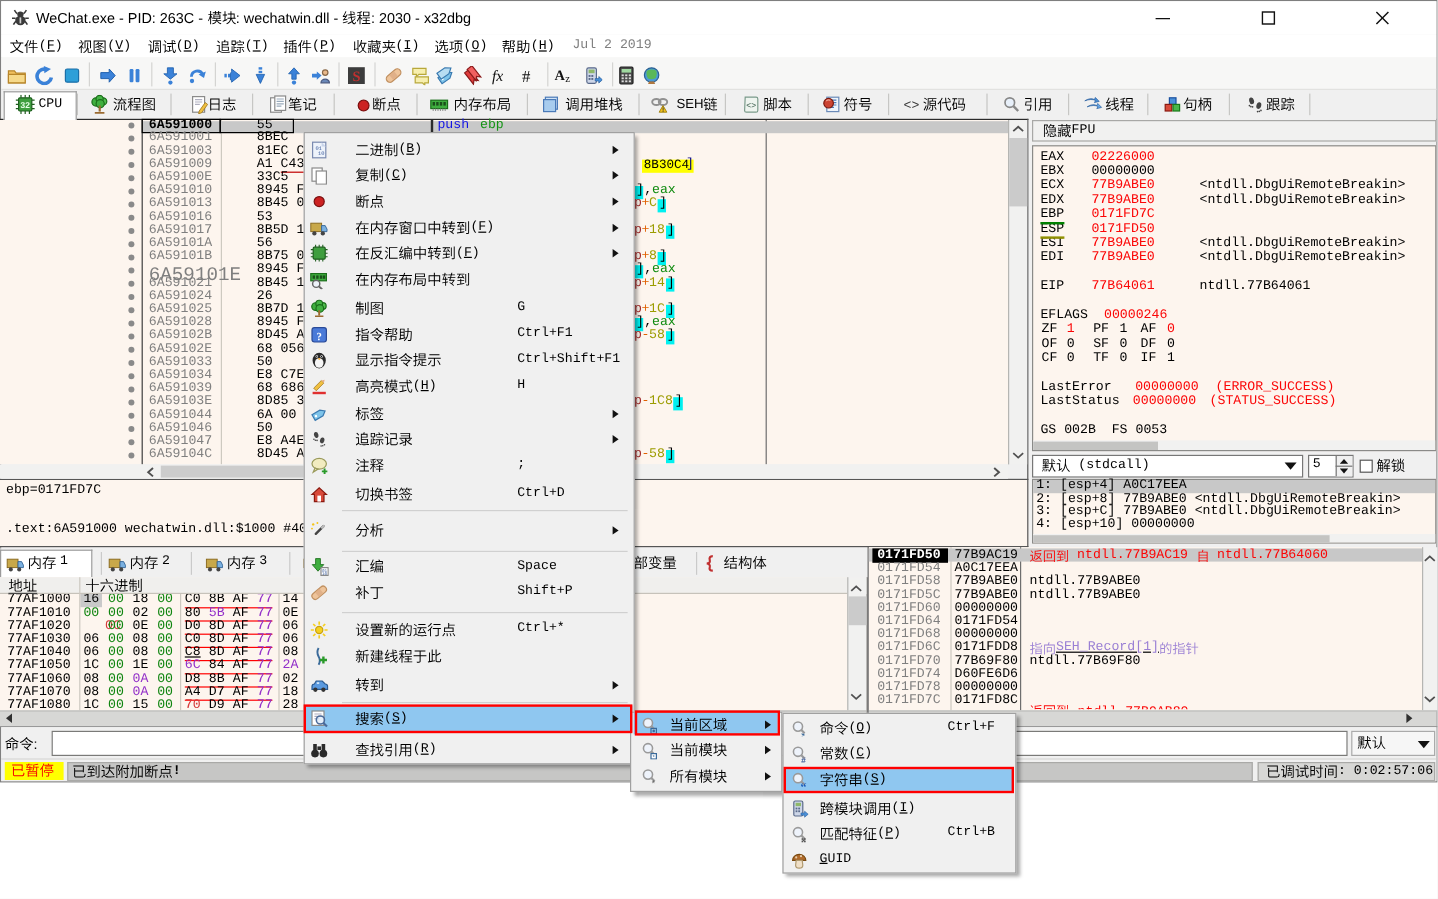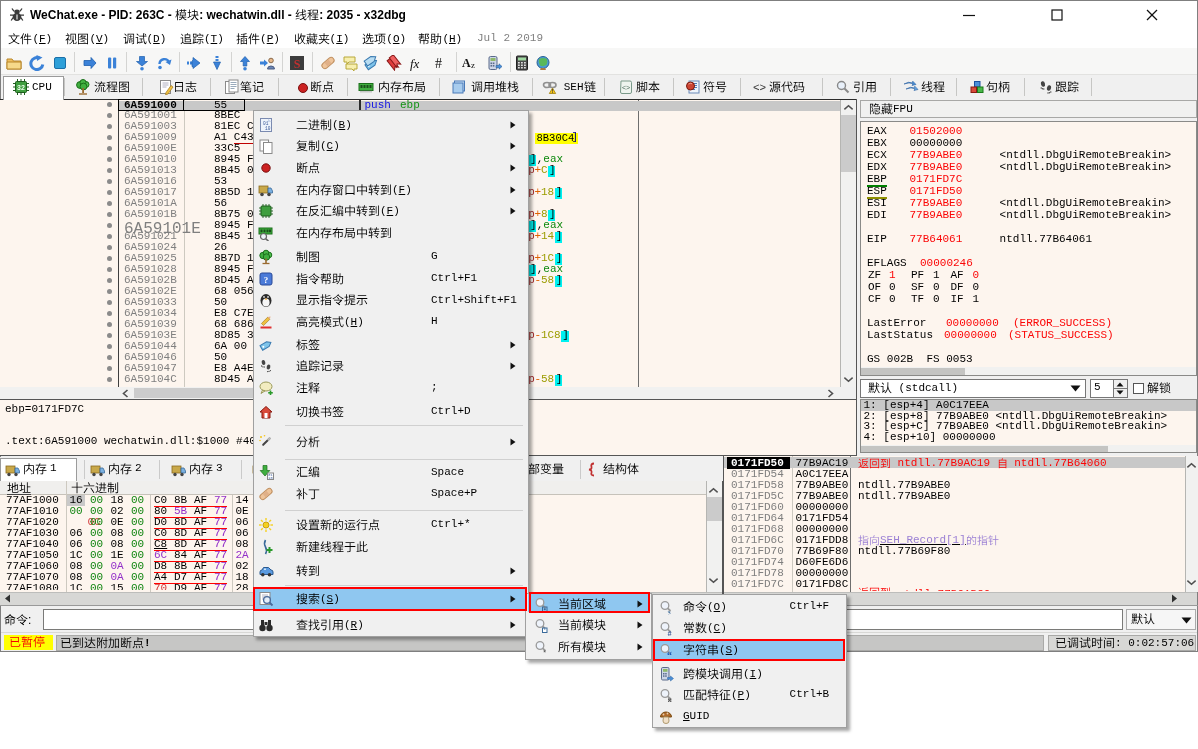--- a/index.html
+++ b/index.html
@@ -155,31 +155,31 @@
 <svg class="ab" style="left:9px;top:7px" width="16" height="16" viewBox="0 0 16 16">
 <g stroke="#3a3a3a" stroke-width="1.3" fill="none">
 <path d="M3 1.5 Q4.5 4 5.5 4.5 M13 1.5 Q11.5 4 10.5 4.5"></path>
 <path d="M1 8.2 H4 M12 8.2 H15"></path>
 <path d="M2.2 13.5 Q4 10.5 5 10.2 M13.8 13.5 Q12 10.5 11 10.2"></path>
 </g>
 <ellipse cx="8" cy="5" rx="2.6" ry="2.4" fill="#3a3a3a"></ellipse>
 <path d="M3.7 9.5 a4.3 4.6 0 0 0 8.6 0 a4.3 3.2 0 0 0 -8.6 0 Z" fill="#3a3a3a"></path>
 <rect x="7.3" y="7.5" width="1.4" height="5" fill="#cfcfcf"></rect>
 </svg>
-<div class="run rs" style="left:30px;top:6.5px;height:17px;font-size:12px;font-weight:bold;"><span>WeChat.exe - PID: 263C - </span><svg style="flex:none;margin-top:0px;width:24px;height:12px;overflow:visible" viewBox="0 0 2000 1000">
+<div class="run rs" style="left:30px;top:6.5px;height:17px;font-size:12px;"><span>WeChat.exe - PID: 263C - </span><svg style="flex:none;margin-top:0px;width:24px;height:12px;overflow:visible" viewBox="0 0 2000 1000">
       <g fill="#000" transform="translate(0,860)">
         <use href="#u6A21" x="0"></use>
         <use href="#u5757" x="1000"></use>
       </g>
     </svg><span>: wechatwin.dll - </span><svg style="flex:none;margin-top:0px;width:24px;height:12px;overflow:visible" viewBox="0 0 2000 1000">
       <g fill="#000" transform="translate(0,860)">
         <use href="#u7EBF" x="0"></use>
         <use href="#u7A0B" x="1000"></use>
       </g>
-    </svg><span>: 2035 - x32dbg</span></div>
+    </svg><span>: 2030 - x32dbg</span></div>
 <svg class="ab" style="left:962px;top:10px" width="14" height="10" viewBox="0 0 14 10">
     <line x1="1" y1="5.5" x2="13" y2="5.5" stroke="#111" stroke-width="1.2"></line>
   </svg>
 <svg class="ab" style="left:1051px;top:9px" width="12" height="12" viewBox="0 0 12 12">
     <rect x="1" y="1" width="10" height="10" fill="none" stroke="#111" stroke-width="1.2"></rect>
   </svg>
 <svg class="ab" style="left:1146px;top:9px" width="12" height="12" viewBox="0 0 12 12">
     <g stroke="#111" stroke-width="1.2">
       <line x1="1" y1="1" x2="11" y2="11"></line>
       <line x1="11" y1="1" x2="1" y2="11"></line>
@@ -465,21 +465,21 @@
     </g>
   </svg>
 <svg class="ab" style="left:542px;top:79.0px;z-index:4" width="16" height="16" viewBox="0 0 16 16">
     <g fill="none" stroke="#909090" stroke-width="1.6">
       <ellipse cx="5" cy="6" rx="3.5" ry="2.5"></ellipse>
       <ellipse cx="10.5" cy="6" rx="3.5" ry="2.5"></ellipse>
     </g>
     <path d="M10.5 9 l3.2 5.5 h-6.4 Z" fill="#f5c518" stroke="#a08010" stroke-width="0.8"></path>
     <text x="10.5" y="14" font-size="5.5" font-weight="bold" text-anchor="middle" fill="#333">!</text>
   </svg>
-<div class="run rs" style="left:563.7px;top:79.0px;height:16px;font-size:12px;"><span style="font-family:Liberation Mono, monospace;font-size:11px">SEH</span><svg style="flex:none;margin-top:0px;width:12px;height:12px;overflow:visible" viewBox="0 0 1000 1000">
+<div class="run rs" style="left:563.7px;top:79.0px;height:16px;font-size:12px;"><span style="font-family:Liberation Sans, sans-serif;font-size:11px">SEH</span><svg style="flex:none;margin-top:0px;width:12px;height:12px;overflow:visible" viewBox="0 0 1000 1000">
       <g fill="#000" transform="translate(0,860)">
         <use href="#u94FE" x="0"></use>
       </g>
     </svg></div>
 <svg class="ab" style="left:618px;top:79.0px;z-index:4" width="16" height="16" viewBox="0 0 16 16">
     <path d="M3 2 h9 q1.5 0 1.5 1.5 V13 q0 1.5 -1.5 1.5 H4 q-1.5 0 -1.5 -1.5 Z" fill="#eef4ef" stroke="#7a9a8a"></path>
     <text x="8" y="11" font-size="7" text-anchor="middle" fill="#4a6a5a">&lt;&gt;</text>
   </svg>
 <svg class="cj" style="left:636px;top:80.8px;width:24px;height:12px" viewBox="0 0 2000 1000">
     <g fill="#000" transform="translate(0,860)">
@@ -1012,21 +1012,21 @@
 <div style="position:absolute;left:723.9px;top:604.6px;width:474px;height:1px;background:#999"></div>
 <div style="position:absolute;left:859.5px;top:99.5px;width:337.5px;height:18px;background:#f1f1f0;border:1px solid #a8a8a6"></div>
 <div class="run rs" style="left:869px;top:101.5px;height:14px;font-size:12px;"><svg style="flex:none;margin-top:0px;width:24px;height:12px;overflow:visible" viewBox="0 0 2000 1000">
       <g fill="#000" transform="translate(0,860)">
         <use href="#u9690" x="0"></use>
         <use href="#u85CF" x="1000"></use>
       </g>
     </svg><span style="font-family:'Liberation Mono',monospace;font-size:11px">FPU</span></div>
 <div style="position:absolute;left:859.5px;top:121px;width:337.5px;height:254.8px;background:#fdf5ee;border:1px solid #8a8a88"></div>
 <div class="mo" style="left:867px;top:124.9px;font-size:11px;color:#000;">EAX</div>
-<div class="mo" style="left:909.5px;top:124.9px;font-size:11px;color:#fb0606;">01502000</div>
+<div class="mo" style="left:909.5px;top:124.9px;font-size:11px;color:#fb0606;">02226000</div>
 <div class="mo" style="left:867px;top:136.7px;font-size:11px;color:#000;">EBX</div>
 <div class="mo" style="left:909.5px;top:136.7px;font-size:11px;color:#000;">00000000</div>
 <div class="mo" style="left:867px;top:148.7px;font-size:11px;color:#000;">ECX</div>
 <div class="mo" style="left:909.5px;top:148.7px;font-size:11px;color:#fb0606;">77B9ABE0</div>
 <div class="mo" style="left:999.6px;top:148.7px;font-size:11px;color:#000;">&lt;ntdll.DbgUiRemoteBreakin&gt;</div>
 <div class="mo" style="left:867px;top:160.7px;font-size:11px;color:#000;">EDX</div>
 <div class="mo" style="left:909.5px;top:160.7px;font-size:11px;color:#fb0606;">77B9ABE0</div>
 <div class="mo" style="left:999.6px;top:160.7px;font-size:11px;color:#000;">&lt;ntdll.DbgUiRemoteBreakin&gt;</div>
 <div class="mo" style="left:867px;top:172.7px;font-size:11px;color:#000;">EBP</div>
 <div class="mo" style="left:909.5px;top:172.7px;font-size:11px;color:#fb0606;">0171FD7C</div>
@@ -1435,21 +1435,21 @@
       <rect x="1" y="5.2" width="14" height="5.6" rx="2.8" fill="#eec49a" stroke="#c09060"></rect>
       <rect x="5.6" y="5.7" width="4.8" height="4.6" fill="#e0b088"></rect>
     </g>
   </svg>
 <div class="run rs" style="left:296px;top:486.0px;height:16px;font-size:12px;z-index:52"><svg style="flex:none;margin-top:0px;width:24px;height:12px;overflow:visible" viewBox="0 0 2000 1000">
       <g fill="#000" transform="translate(0,860)">
         <use href="#u8865" x="0"></use>
         <use href="#u4E01" x="1000"></use>
       </g>
     </svg></div>
-<div class="mo" style="left:431px;top:487.2px;font-size:11px;color:#000;z-index:52">Space+P</div>
+<div class="mo" style="left:431px;top:487.2px;font-size:11px;color:#000;z-index:52">Shift+P</div>
 <svg class="ab" style="left:258px;top:516.6px;z-index:52" width="16" height="16" viewBox="0 0 16 16">
     <circle cx="8" cy="8" r="3" fill="#f5d020" stroke="#c8a010"></circle>
     <g stroke="#f5d020" stroke-width="1.4">
       <line x1="8" y1="1" x2="8" y2="3.6"></line>
       <line x1="8" y1="12.4" x2="8" y2="15"></line>
       <line x1="1" y1="8" x2="3.6" y2="8"></line>
       <line x1="12.4" y1="8" x2="15" y2="8"></line>
       <line x1="3" y1="3" x2="4.8" y2="4.8"></line>
       <line x1="11.2" y1="11.2" x2="13" y2="13"></line>
       <line x1="3" y1="13" x2="4.8" y2="11.2"></line>

